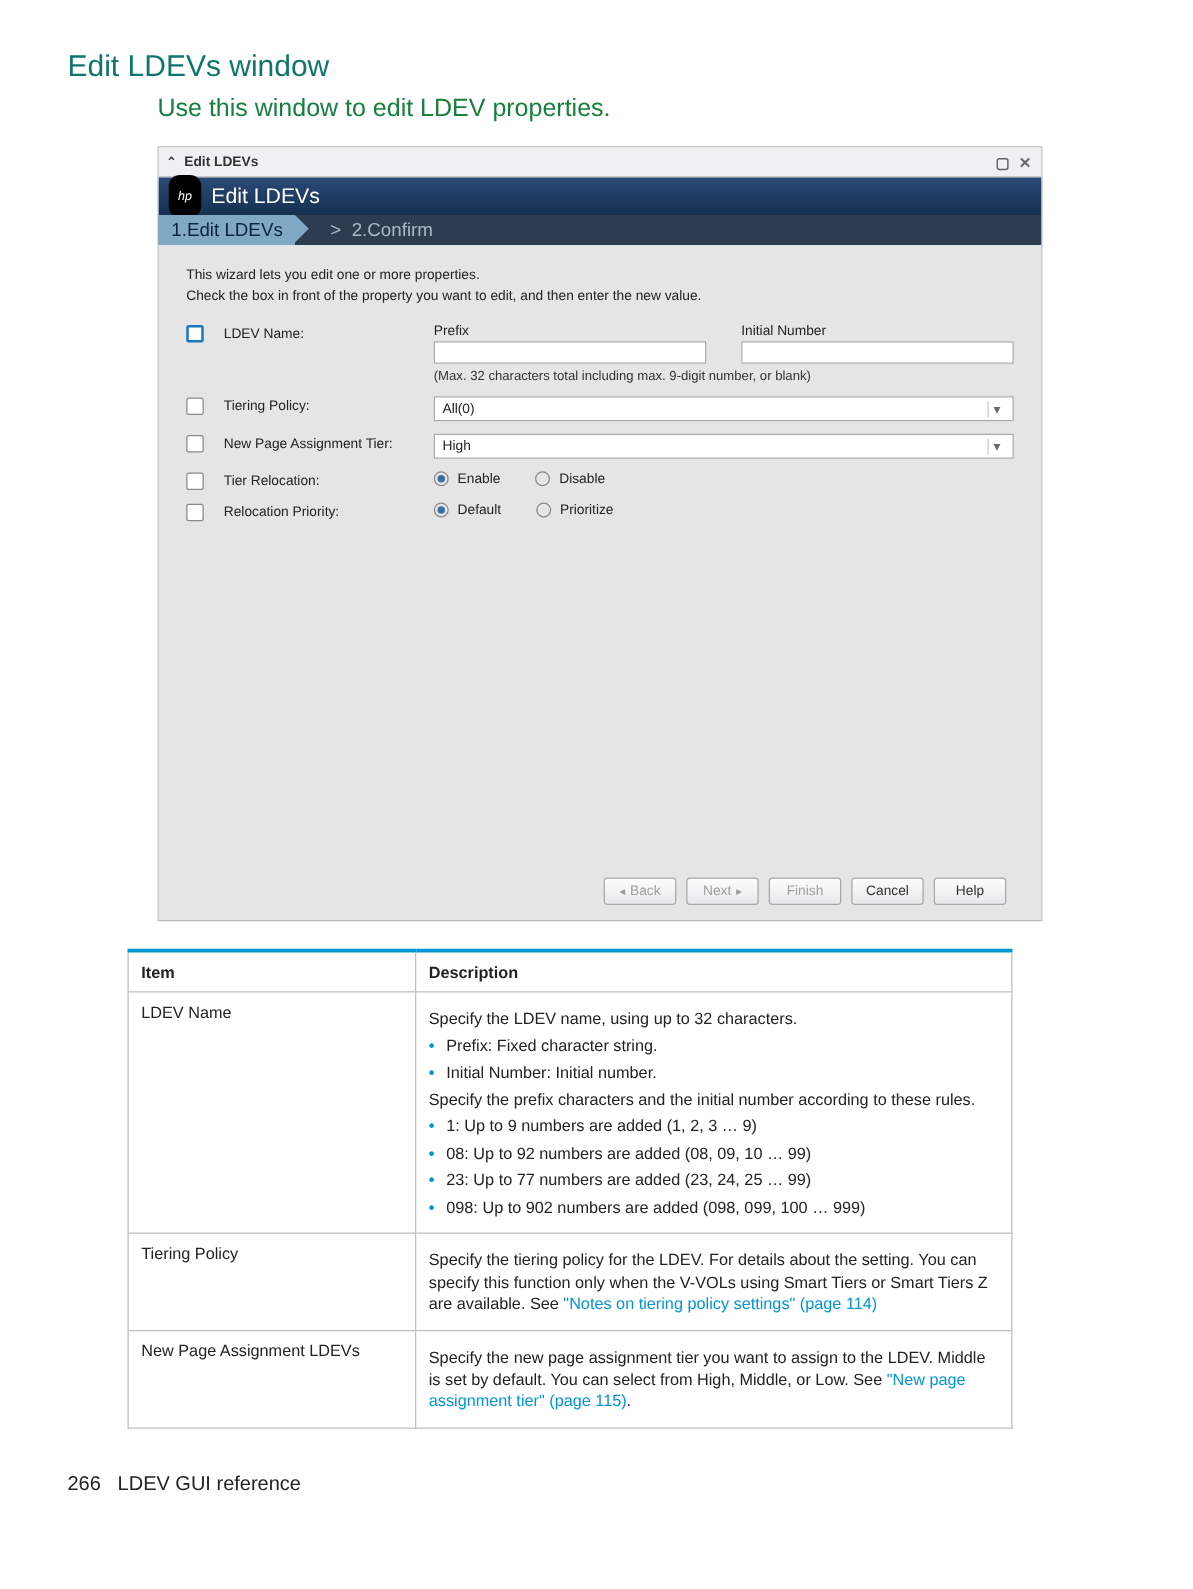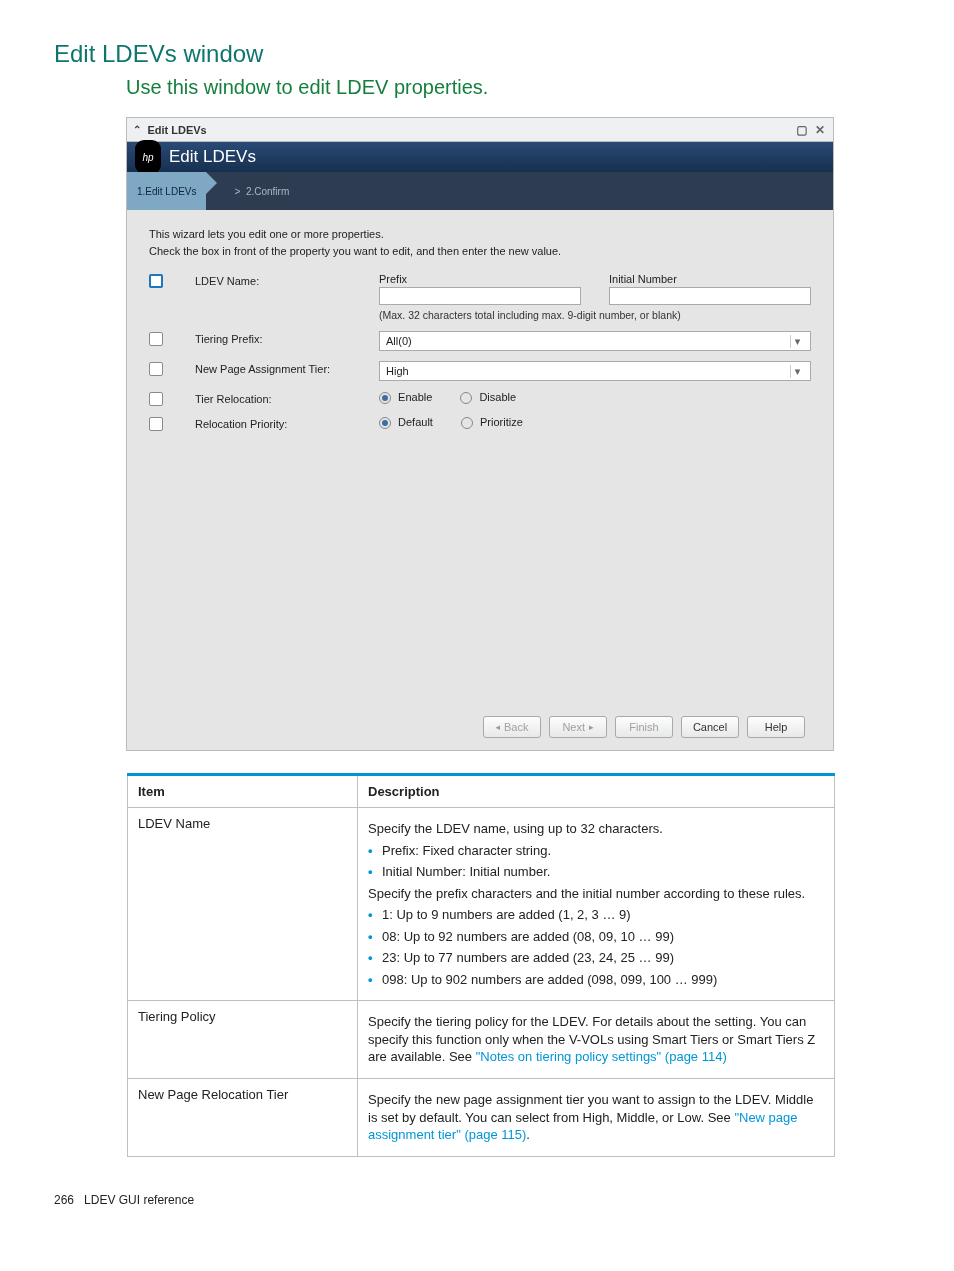--- a/index.html
+++ b/index.html
@@ -63,24 +63,24 @@
     background:#000;
     display:inline-flex; align-items:center; justify-content:center;
     margin-right:8px;
     font-size:10px; font-style:italic; color:#fff;
   }
   .wiz-header .htxt { font-size:17px; }
 
   .wiz-steps {
     background:#2d3c50;
     color:#9fb4c9;
-    font-size:10px;
+    font-size:15px;
     display:flex;
     align-items:center;
-    height:38px;
+    height:24px;
   }
   .wiz-steps .step { padding:0 10px; height:100%; display:flex; align-items:center; }
   .wiz-steps .step.current {
     background:#7fa8c5;
     color:#0a2540;
     position:relative;
   }
   .wiz-steps .step.current::after{
     content:""; position:absolute; right:-11px; top:0;
     border-top:11px solid transparent;
@@ -97,21 +97,21 @@
     min-height:540px;
     display:flex;
     flex-direction:column;
   }
   .wiz-body .instr { line-height:1.5; margin-bottom:14px; }
 
   .form-rows { flex:0 0 auto; }
   .form-row {
     display:grid;
     grid-template-columns: 22px 160px 1fr;
-    column-gap:24px;
+    column-gap:8px;
     align-items:start;
     margin-bottom:10px;
   }
   .form-row .lbl { padding-top:2px; color:#222; }
   .chk {
     width:14px; height:14px; border:1px solid #8a8a8a; background:#fff;
     display:inline-block; border-radius:2px; margin-top:1px;
   }
   .chk.checked{
     border:2px solid #1b76bc; background:#fff;
@@ -169,21 +169,21 @@
     font-size:11px; color:#333;
     display:inline-flex; align-items:center; justify-content:center;
     padding:0 8px;
   }
   .btn.disabled{ color:#a0a0a0; }
   .btn .tri-l{ margin-right:4px; font-size:9px; color:#999;}
   .btn .tri-r{ margin-left:4px; font-size:9px; color:#999;}
 
   
   table.desc {
-    margin:22px 0 0 73px;
+    margin:22px 0 0 48px;
     width:708px;
     border-collapse:collapse;
     font-size:13px;
     border-radius:10px;
   }
   table.desc th, table.desc td{
     border:1px solid #bfbfbf;
     padding:8px 10px;
     vertical-align:top;
     text-align:left;
@@ -199,21 +199,21 @@
     position:relative; padding-left:14px; margin:4px 0; line-height:1.35;
   }
   table.desc ul li::before{
     content:"•"; position:absolute; left:0; color:#0096d6; font-weight:bold;
   }
   table.desc p{ margin:4px 0; line-height:1.35; }
   a.link{ color:#0096d6; text-decoration:none; }
 
   .page-foot{
     margin:36px 0 0 0;
-    font-size:12px; color:#222;
+    font-size:16px; color:#222;
   }
 </style>
 </head>
 <body>
 
 <h1 class="page-title">Edit LDEVs window</h1>
 <p class="subtitle">Use this window to edit LDEV properties.</p>
 
 <div class="wizard">
 
@@ -256,21 +256,21 @@
           <div>
             <div class="sublbl">Initial Number</div>
             <input class="tinput" style="">
           </div>
           <div class="hint">(Max. 32 characters total including max. 9-digit number, or blank)</div>
         </div>
       </div>
 
       <div class="form-row">
         <span class="chk"></span>
-        <span class="lbl">Tiering Prefix:</span>
+        <span class="lbl">Tiering Policy:</span>
         <div class="select">
           <span>All(0)</span>
           <span class="caret">▾</span>
         </div>
       </div>
 
       <div class="form-row">
         <span class="chk"></span>
         <span class="lbl">New Page Assignment Tier:</span>
         <div class="select">
@@ -354,21 +354,21 @@
     </tr>
     <tr>
       <td class="item">Tiering Policy</td>
       <td>
         <p>
           <span>Specify the tiering policy for the LDEV. For details about the setting. You can specify this function only when the V-VOLs using Smart Tiers or Smart Tiers Z are available. See </span><a class="link">"Notes on tiering policy settings" (page 114)</a>
         </p>
       </td>
     </tr>
     <tr>
-      <td class="item">New Page Relocation Tier</td>
+      <td class="item">New Page Assignment LDEVs</td>
       <td>
         <p>
           <span>Specify the new page assignment tier you want to assign to the LDEV. Middle is set by default. You can select from High, Middle, or Low. See </span><a class="link">"New page assignment tier" (page 115)</a><span>.</span>
         </p>
       </td>
     </tr>
   </tbody>
 </table>
 
 <div class="page-foot">

